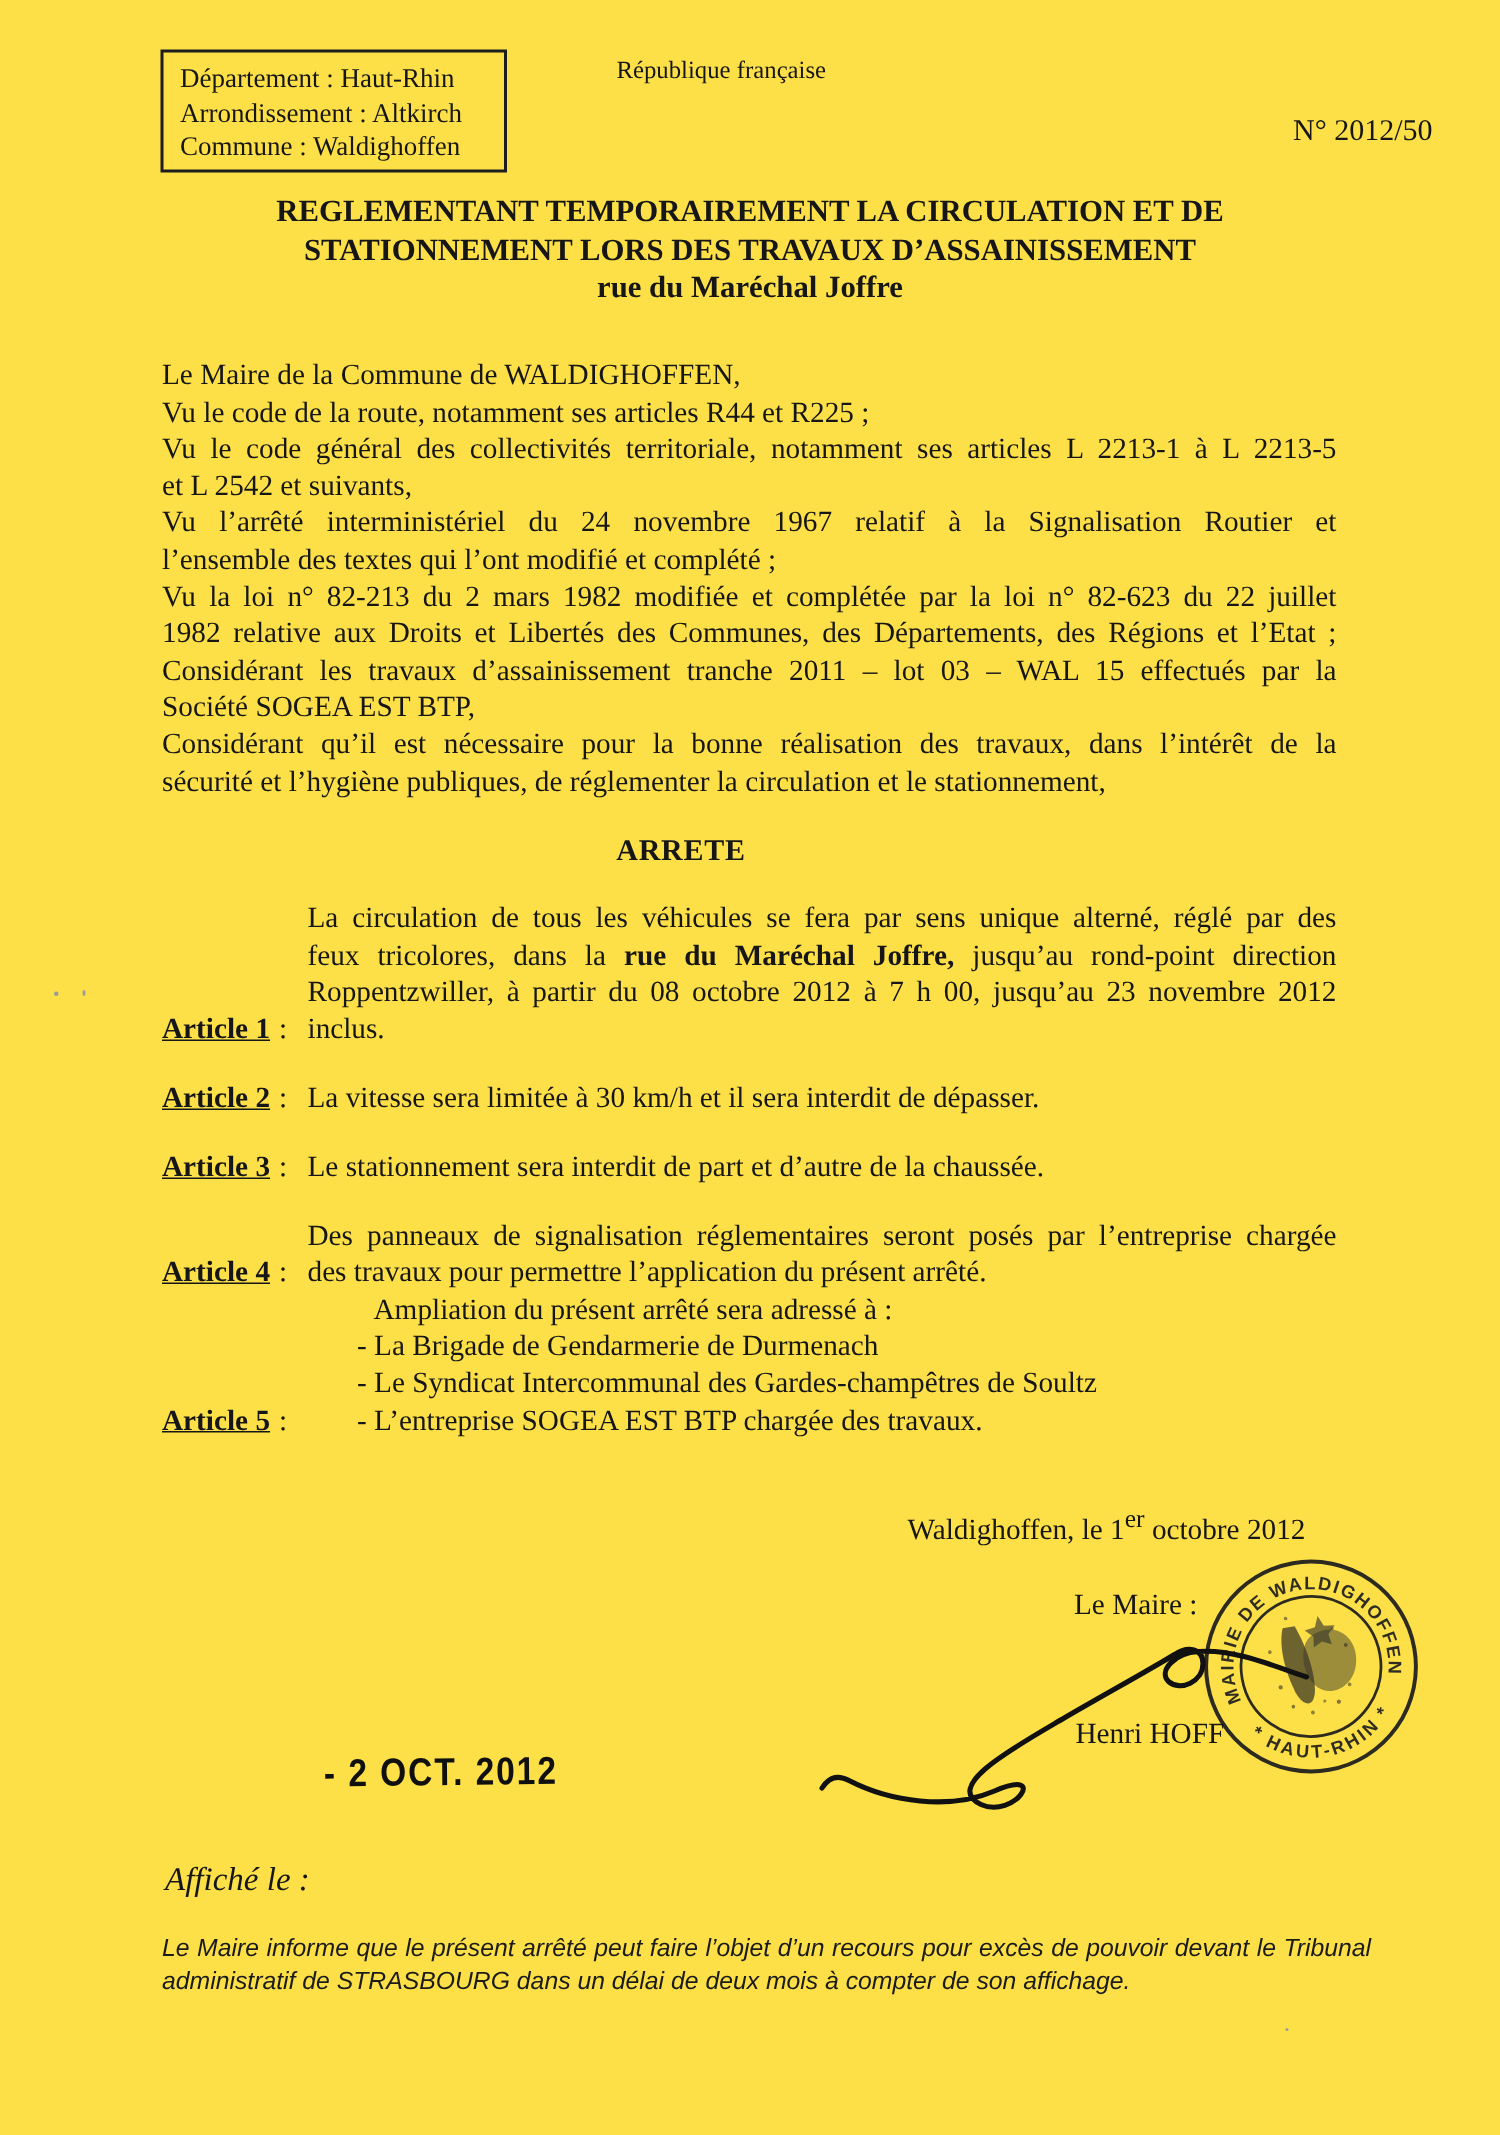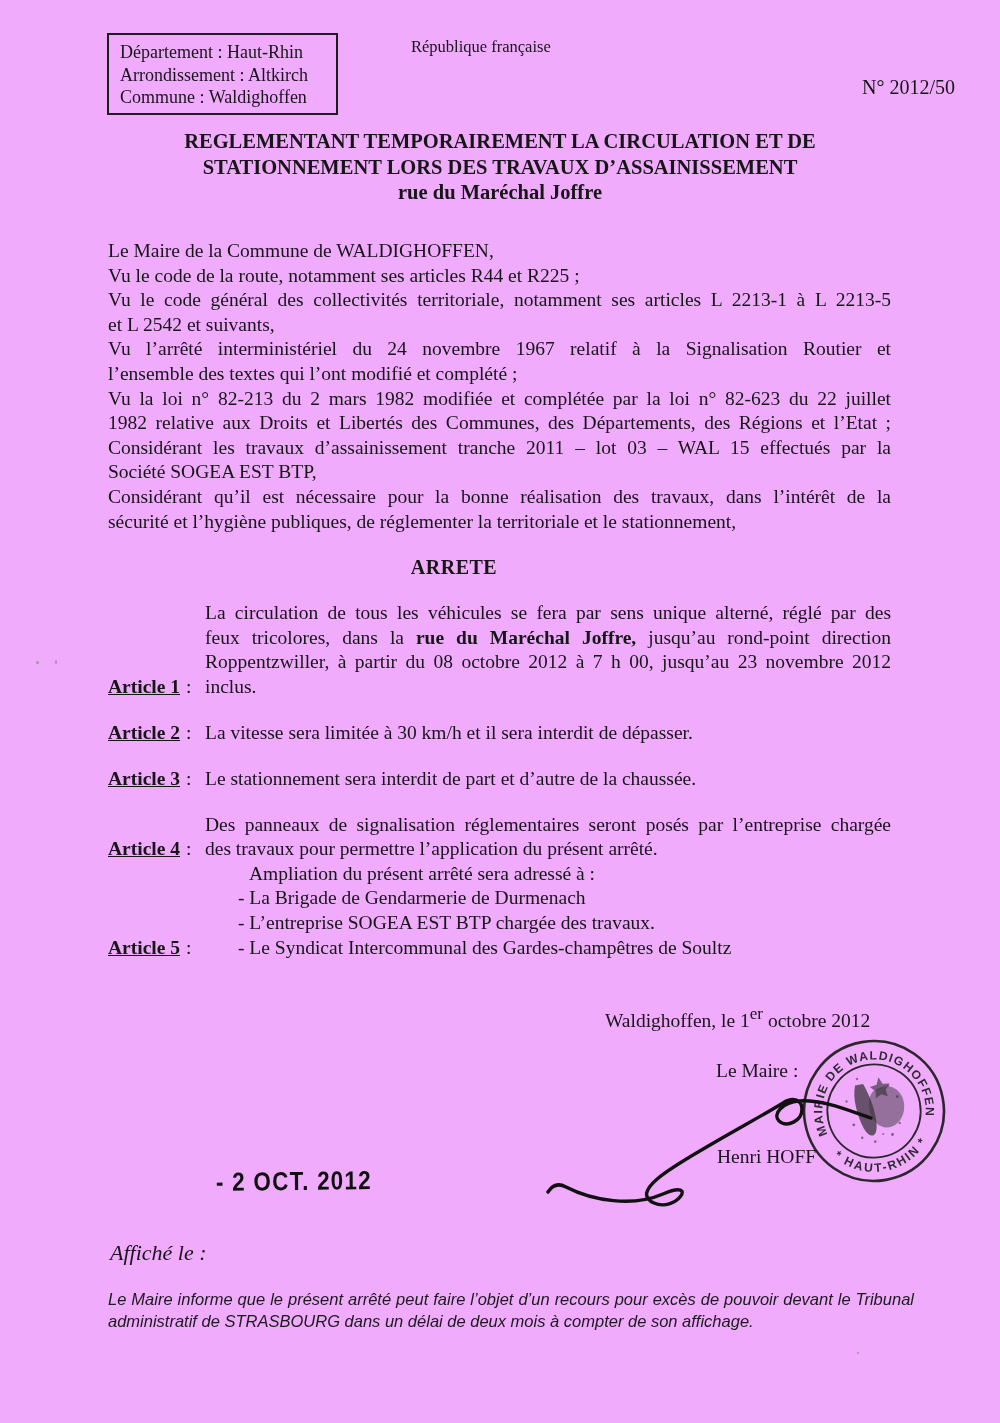--- a/index.html
+++ b/index.html
@@ -1,19 +1,19 @@
 <!DOCTYPE html>
 <html><head>
 <meta charset="utf-8">
 <style>
   html,body{margin:0;padding:0;background:#e8e8e8;}
   .page{
     position:relative;
     width:1000px;height:1423px;
-    background:#f0abfc;
+    background:#fde047;
     font-family:"Liberation Serif", serif;
     color:#161616;
     overflow:hidden;
     margin:0 auto;
   }
   
   .hdr-box{
     position:absolute;left:107px;top:33px;width:231px;height:82px;
     border:2px solid #1d1d1d;box-sizing:border-box;
     padding:6px 0 0 11px;font-size:18px;line-height:22.5px;white-space:nowrap;
@@ -92,21 +92,21 @@
     <div class="pl">Vu le code de la route, notamment ses articles R44 et R225 ;</div>
     <div class="pl j">Vu le code général des collectivités territoriale, notamment ses articles L 2213-1 à L 2213-5</div>
     <div class="pl">et L 2542 et suivants,</div>
     <div class="pl j">Vu l’arrêté interministériel du 24 novembre 1967 relatif à la Signalisation Routier et</div>
     <div class="pl">l’ensemble des textes qui l’ont modifié et complété ;</div>
     <div class="pl j">Vu la loi n° 82-213 du 2 mars 1982 modifiée et complétée par la loi n° 82-623 du 22 juillet</div>
     <div class="pl j">1982 relative aux Droits et Libertés des Communes, des Départements, des Régions et l’Etat ;</div>
     <div class="pl j">Considérant les travaux d’assainissement tranche 2011 – lot 03 – WAL 15 effectués par la</div>
     <div class="pl">Société SOGEA EST BTP,</div>
     <div class="pl j">Considérant qu’il est nécessaire pour la bonne réalisation des travaux, dans l’intérêt de la</div>
-    <div class="pl">sécurité et l’hygiène publiques, de réglementer la territoriale et le stationnement,</div>
+    <div class="pl">sécurité et l’hygiène publiques, de réglementer la circulation et le stationnement,</div>
   </div>
 
   <div class="arrete">ARRETE</div>
 
   <div class="articles">
 
     <div class="art">
       <div class="art-label">
         <span class="lab">Article 1</span><span class="sep">:</span>
       </div>
@@ -146,22 +146,22 @@
       </div>
     </div>
 
     <div class="art mt13">
       <div class="art-label">
         <span class="lab">Article 5</span><span class="sep">:</span>
       </div>
       <div class="art-body">
         <div class="al">Ampliation du présent arrêté sera adressé à :</div>
         <div class="al a5-item">- La Brigade de Gendarmerie de Durmenach</div>
+        <div class="al a5-item">- Le Syndicat Intercommunal des Gardes-champêtres de Soultz</div>
         <div class="al a5-item">- L’entreprise SOGEA EST BTP chargée des travaux.</div>
-        <div class="al a5-item">- Le Syndicat Intercommunal des Gardes-champêtres de Soultz</div>
       </div>
     </div>
 
   </div>
 
   <div class="date-line"><span>Waldighoffen, le 1</span><span class="sup">er</span><span> octobre 2012</span></div>
 
   <div class="maire">Le Maire :</div>
   <div class="henri">Henri HOFF</div>
 

